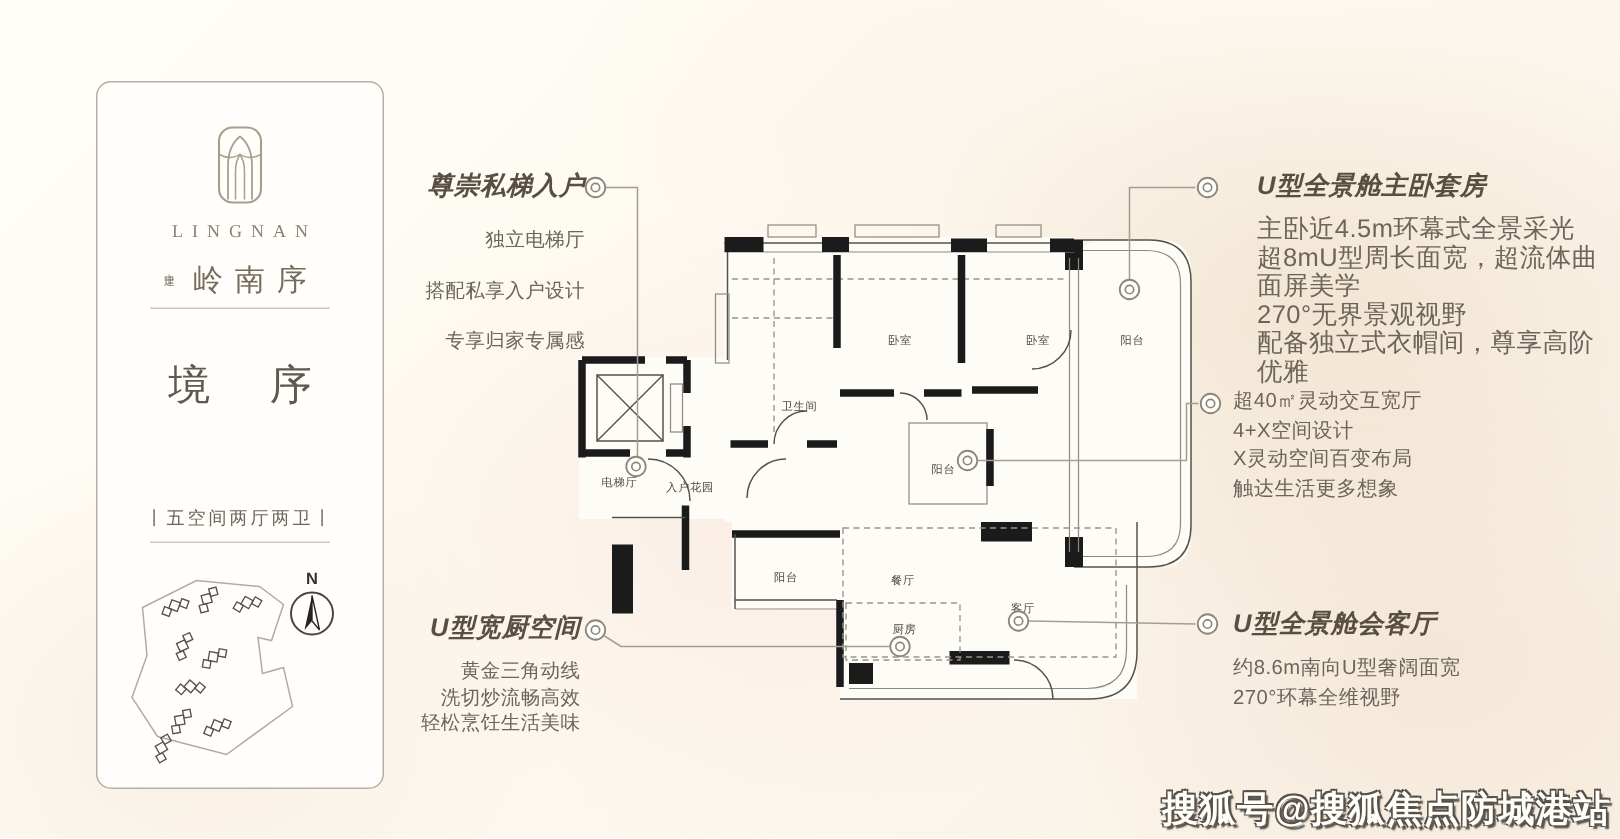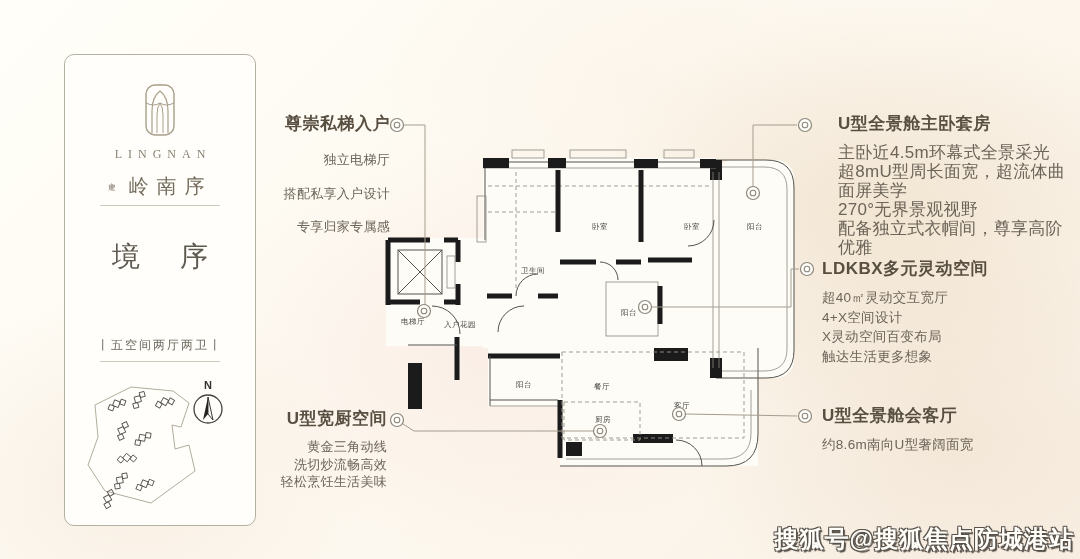--- a/index.html
+++ b/index.html
@@ -45,21 +45,21 @@
     color:#6b665c;letter-spacing:1px;}
   .area-unit{position:static;font-size:19px;color:#6b665c;margin-bottom:3px;}
   .area-unit sup{font-size:10px;}
   .layout-spec{left:0;right:0;top:282px;text-align:center;font-size:12px;
     letter-spacing:2px;color:#6b665c;}
   .site-svg{left:50%;top:318px;transform:translateX(-50%);}
 
   
   .callout{position:absolute;}
   .callout .co-title{font-size:17px;font-weight:bold;color:#584f41;
-    letter-spacing:.5px;margin:0 0 8px 0;}
+    letter-spacing:.5px;margin:0 0 8px 0;font-style:italic;}
   .callout .co-line{font-size:13px;color:#6c6559;letter-spacing:.3px;}
   .co-left{text-align:right;width:150px;}
   .co-right{text-align:left;width:240px;}
   .co-entry{left:240px;top:112px;} .co-entry .co-line{line-height:17.5px;margin-top:16px;}
   .co-kitchen{left:237px;top:407px;} .co-kitchen .co-line{line-height:17.5px;}
   .co-master{left:838px;top:112px;} .co-master .co-line{line-height:19px;font-size:17px;}
   .co-ldkbx{left:822px;top:257px;} .co-ldkbx .co-line{line-height:19.5px;font-size:13.5px;}
   .co-living{left:822px;top:404px;} .co-living .co-line{line-height:20px;font-size:13.5px;}
 
   
@@ -177,30 +177,30 @@
 
   <div class="callout co-right co-master">
     <div class="co-title">U型全景舱主卧套房</div>
     <div class="co-line">主卧近4.5m环幕式全景采光</div>
     <div class="co-line">超8mU型周长面宽，超流体曲面屏美学</div>
     <div class="co-line">270°无界景观视野</div>
     <div class="co-line">配备独立式衣帽间，尊享高阶优雅</div>
   </div>
 
   <div class="callout co-right co-ldkbx">
-    <div class="co-title">LDKBX多元灵动空间</div>
     <div class="co-line">超40㎡灵动交互宽厅</div>
     <div class="co-line">4+X空间设计</div>
     <div class="co-line">X灵动空间百变布局</div>
     <div class="co-line">触达生活更多想象</div>
   </div>
 
   <div class="callout co-right co-living">
     <div class="co-title">U型全景舱会客厅</div>
     <div class="co-line">约8.6m南向U型奢阔面宽</div>
+    <div class="co-line">270°环幕全维视野</div>
   </div>
 
   <svg class="plan-svg" width="1080" height="559" viewBox="0 0 1080 559">
 
     <g>
       <rect class="backdrop" x="483" y="158" width="233" height="190"></rect>
       <rect class="backdrop" x="716" y="160" width="78" height="218" rx="18"></rect>
       <rect class="backdrop" x="560" y="345" width="198" height="121"></rect>
       <rect class="backdrop" x="488" y="345" width="72" height="62"></rect>
       <rect class="backdrop" x="386" y="238" width="98" height="108"></rect>

